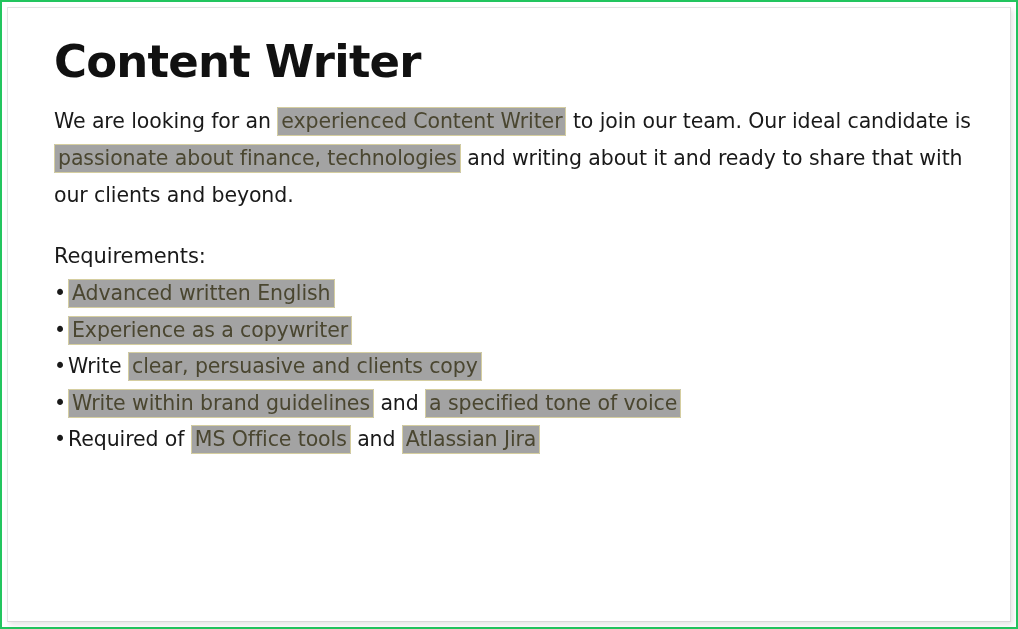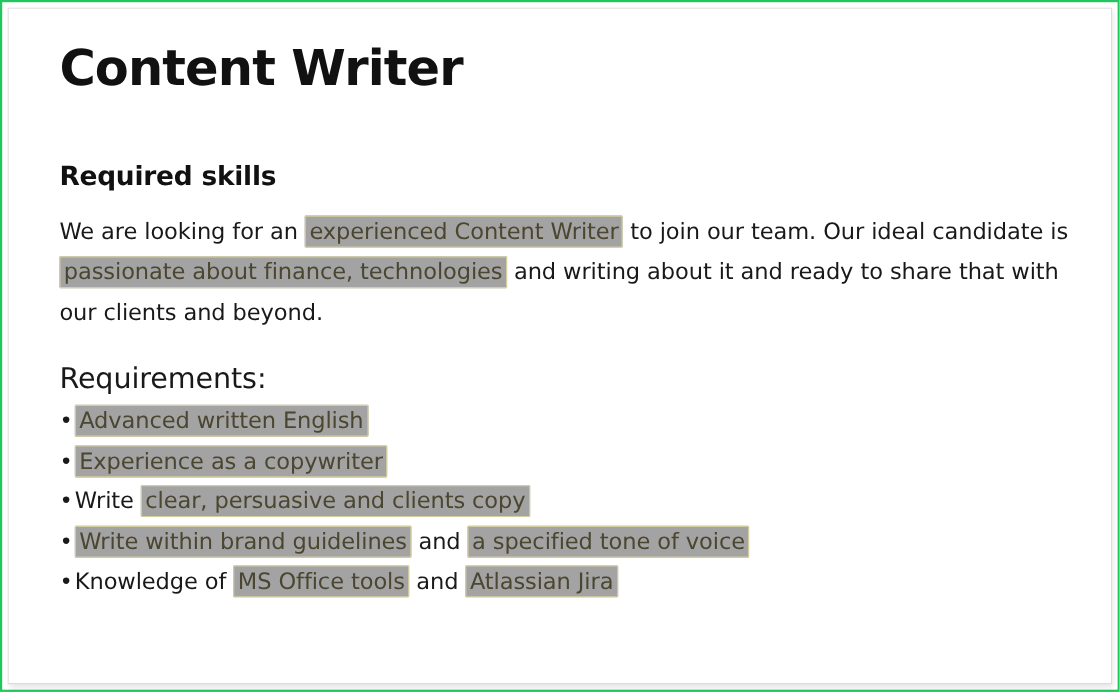--- a/index.html
+++ b/index.html
@@ -66,21 +66,21 @@
     font-size: 20.5px;
     color: #191919;
     line-height: 37px;
     margin: 0;
     padding-top: 18px;
     max-width: 935px;
     letter-spacing: -0.1px;
   }
 
   .req-label {
-    font-size: 26px;
+    font-size: 21px;
     color: #191919;
     line-height: 37px;
     margin: 0;
     padding-top: 24px;
     letter-spacing: -0.1px;
   }
 
   .bullet-list {
     list-style: none;
     margin: 0;
@@ -115,30 +115,29 @@
 </style>
 </head>
 <body>
 
 <div class="screen-frame">
   <div class="page-sheet">
     <article class="doc">
 
       <h1 class="doc-title">Content Writer</h1>
 
-      <h2 class="section-heading">Required skills</h2>
 
       <p class="body-par"><span>We are looking for an </span><span class="hl">experienced Content Writer</span><span> to join our team. Our ideal candidate is </span><span class="hl">passionate about finance, technologies</span><span> and writing about it and ready to share that with our clients and beyond.</span></p>
 
       <p class="req-label">Requirements:</p>
 
       <ul class="bullet-list">
 
       <li class="bullet-item"><span class="bullet-dot">•</span><span class="hl">Advanced written English</span></li>
           <li class="bullet-item"><span class="bullet-dot">•</span><span class="hl">Experience as a copywriter</span></li>
           <li class="bullet-item"><span class="bullet-dot">•</span><span>Write </span><span class="hl">clear, persuasive and clients copy</span></li>
           <li class="bullet-item"><span class="bullet-dot">•</span><span class="hl">Write within brand guidelines</span><span> and </span><span class="hl">a specified tone of voice</span></li>
-          <li class="bullet-item"><span class="bullet-dot">•</span><span>Knowledge of </span><span class="hl">MS Office tools</span><span> and </span><span class="hl">Atlassian Jira</span></li>
+          <li class="bullet-item"><span class="bullet-dot">•</span><span>Required of </span><span class="hl">MS Office tools</span><span> and </span><span class="hl">Atlassian Jira</span></li>
         </ul>
 
     </article>
   </div>
 </div>
 
 </body></html>

